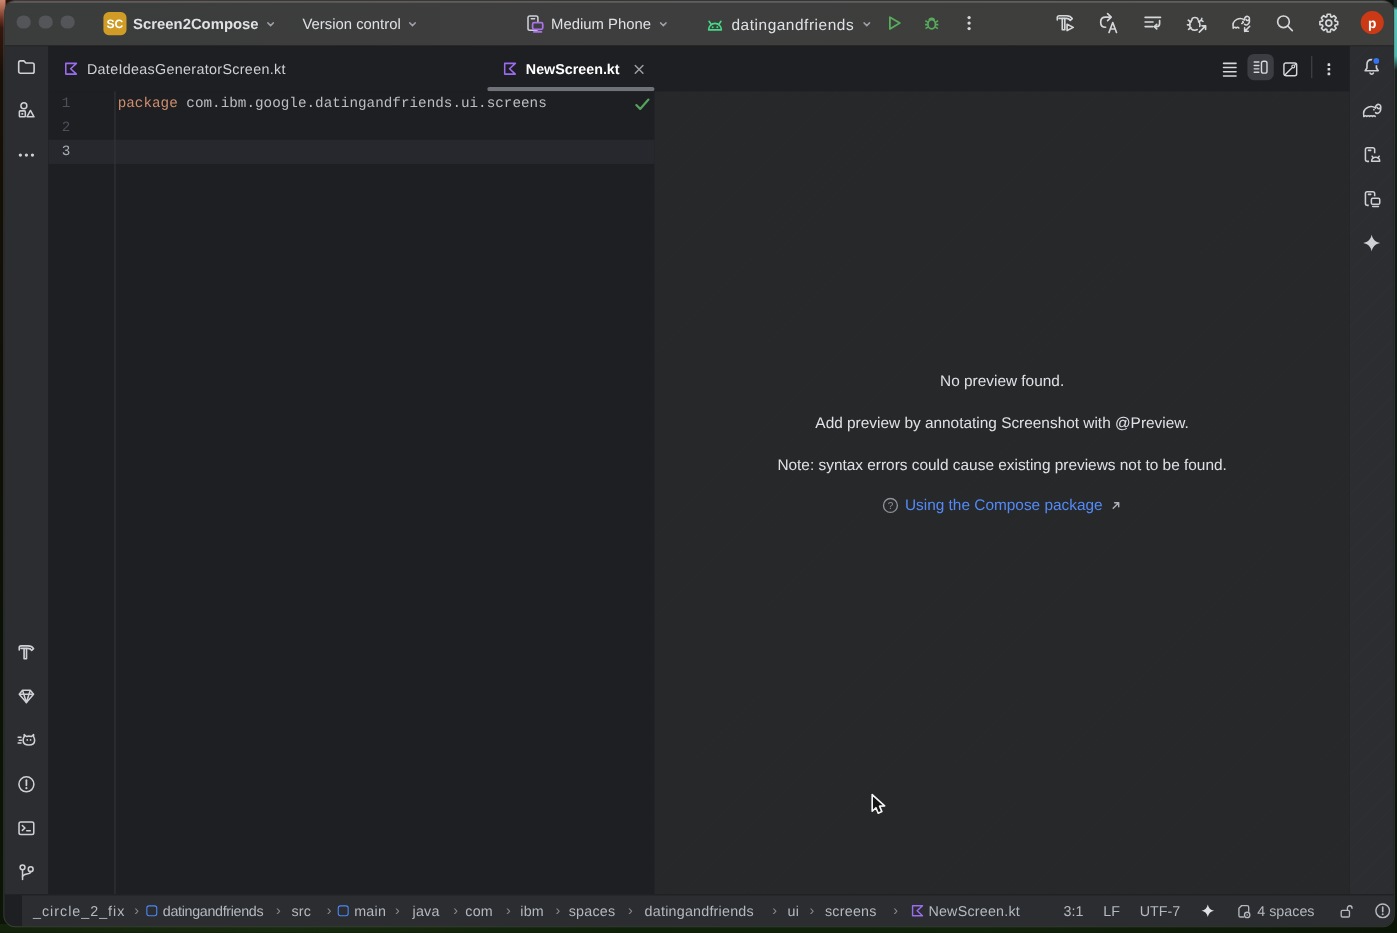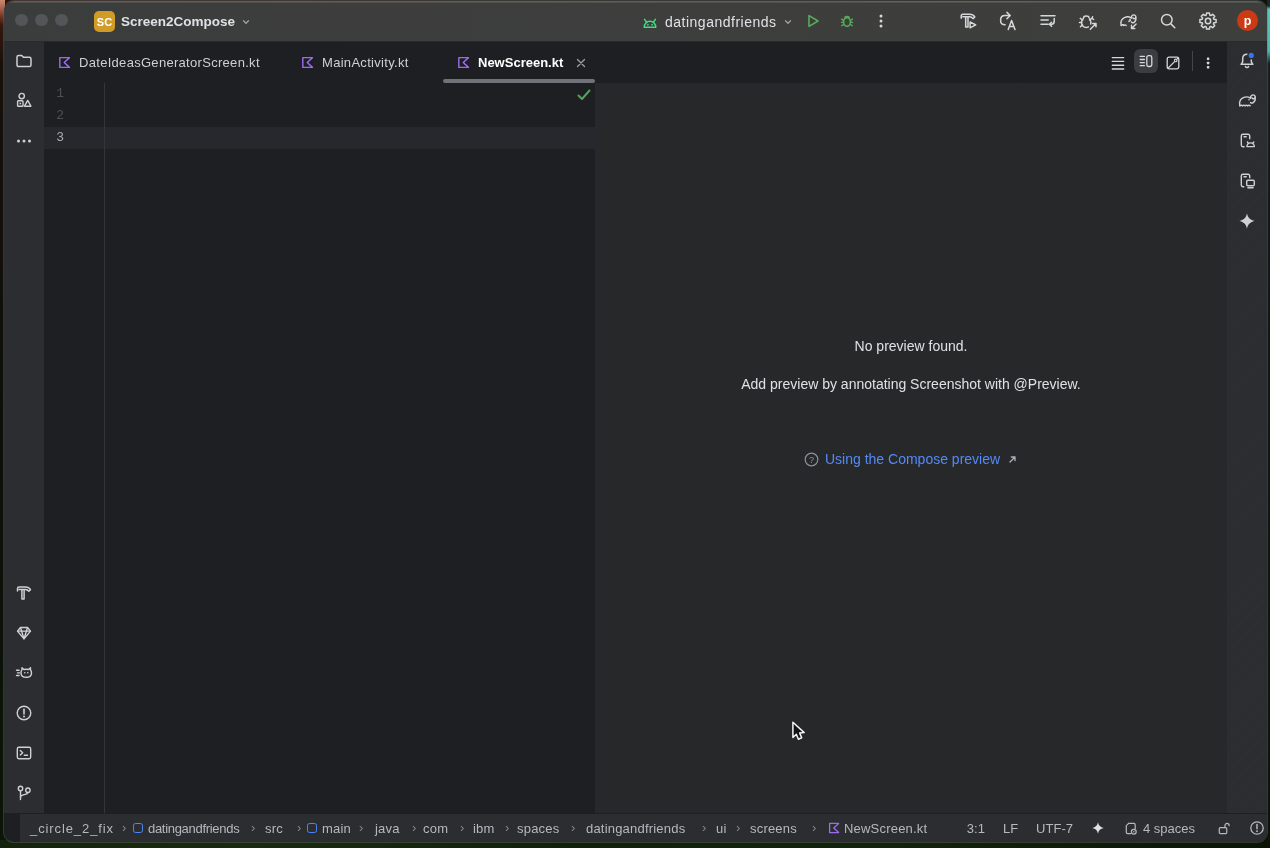--- a/index.html
+++ b/index.html
@@ -93,21 +93,39 @@
     <div class="tl" style="left:51px"></div>
 
     <div class="t-item" style="left:90px; font-weight:700;">
       <span class="sc-badge">SC</span>
         <span>Screen2Compose</span>
       <svg class="chev" viewBox="0 0 10 10">
           <path d="M2.5 3.8 L5 6.3 L7.5 3.8" stroke="#9da0a6" stroke-width="1.3" fill="none" stroke-linecap="round"></path>
         </svg>
     </div>
 
-
+    <div class="t-item" style="left:271px;">
+      <span>Version control</span>
+      <svg class="chev" viewBox="0 0 10 10">
+          <path d="M2.5 3.8 L5 6.3 L7.5 3.8" stroke="#9da0a6" stroke-width="1.3" fill="none" stroke-linecap="round"></path>
+        </svg>
+    </div>
+
+    <div class="t-item" style="left:474px;">
+      <svg width="17" height="17" viewBox="0 0 17 17">
+        <rect x="2" y="1.5" width="9" height="13" rx="1.6" stroke="#ced0d6" stroke-width="1.4" fill="none"></rect>
+        <line x1="5" y1="4" x2="8" y2="4" stroke="#ced0d6" stroke-width="1.4" stroke-linecap="round"></line>
+        <rect x="6.2" y="7.6" width="9.2" height="6" rx="1.4" fill="#3c3d3c" stroke="#a972e8" stroke-width="1.6"></rect>
+        <line x1="7.4" y1="16" x2="14.2" y2="16" stroke="#a972e8" stroke-width="1.6" stroke-linecap="round"></line>
+      </svg>
+      <span>Medium Phone</span>
+      <svg class="chev" viewBox="0 0 10 10">
+          <path d="M2.5 3.8 L5 6.3 L7.5 3.8" stroke="#9da0a6" stroke-width="1.3" fill="none" stroke-linecap="round"></path>
+        </svg>
+    </div>
 
     <div class="t-item" style="left:637px;">
       <svg width="18" height="18" viewBox="0 0 18 18">
         <path d="M3.2 14.2 C3.2 10.8 5.8 8.2 9 8.2 C12.2 8.2 14.8 10.8 14.8 14.2 Z" stroke="#43d986" stroke-width="1.5" fill="none" stroke-linejoin="round"></path>
         <line x1="5.6" y1="9.3" x2="3.6" y2="6.4" stroke="#43d986" stroke-width="1.5" stroke-linecap="round"></line>
         <line x1="12.4" y1="9.3" x2="14.4" y2="6.4" stroke="#43d986" stroke-width="1.5" stroke-linecap="round"></line>
         <circle cx="6.9" cy="11.7" r="0.9" fill="#43d986"></circle>
         <circle cx="11.1" cy="11.7" r="0.9" fill="#43d986"></circle>
       </svg>
       <span style="font-size:14px; letter-spacing:0.5px;">datingandfriends</span>
@@ -260,26 +278,20 @@
     </svg>
   </div>
 
   <div class="tabbar">
     <div class="tab" style="left:13px">
       <svg width="15" height="15" viewBox="0 0 16 16">
           <path d="M13.3 2.8 L3 2.8 L3 13.2 L13.3 13.2 L7.7 8 Z" stroke="#9b6cf0" stroke-width="1.5" fill="none" stroke-linejoin="round"></path>
         </svg>
       <span>DateIdeasGeneratorScreen.kt</span>
     </div>
-    <div class="tab" style="left:256px">
-      <svg width="15" height="15" viewBox="0 0 16 16">
-          <path d="M13.3 2.8 L3 2.8 L3 13.2 L13.3 13.2 L7.7 8 Z" stroke="#9b6cf0" stroke-width="1.5" fill="none" stroke-linejoin="round"></path>
-        </svg>
-      <span>MainActivity.kt</span>
-    </div>
     <div class="tab active" style="left:412px">
       <svg width="15" height="15" viewBox="0 0 16 16">
           <path d="M13.3 2.8 L3 2.8 L3 13.2 L13.3 13.2 L7.7 8 Z" stroke="#9b6cf0" stroke-width="1.5" fill="none" stroke-linejoin="round"></path>
         </svg>
       <span>NewScreen.kt</span>
       <svg width="12" height="12" viewBox="0 0 12 12" style="margin-left:5px">
           <path d="M2.5 2.5 L9.5 9.5 M9.5 2.5 L2.5 9.5" stroke="#9da0a6" stroke-width="1.3" stroke-linecap="round"></path>
         </svg>
     </div>
     <div class="underline"></div>
@@ -325,33 +337,35 @@
         </svg>
     </div>
   </div>
 
   <div class="editor">
     <div class="hl-line"></div>
     <div class="gutter-sep"></div>
     <div class="lnum" style="top:0">1</div>
     <div class="lnum" style="top:22px">2</div>
     <div class="lnum" style="top:44px; color:#a8abb2;">3</div>
+    <div class="codeline" style="top:0"><span class="kw">package</span> com.ibm.google.datingandfriends.ui.screens</div>
         <svg width="14" height="12" viewBox="0 0 14 12" style="position:absolute; left:533px; top:6px;">
       <path d="M1.5 6.5 L5 10 L12.5 1.5" stroke="#56a15b" stroke-width="2" fill="none" stroke-linecap="round" stroke-linejoin="round"></path>
     </svg>
   </div>
 
   <div class="preview">
     <div class="pv-text" style="top:255px">No preview found.</div>
     <div class="pv-text" style="top:293px">Add preview by annotating Screenshot with @Preview.</div>
+    <div class="pv-text" style="top:331px">Note: syntax errors could cause existing previews not to be found.</div>
     <div class="pv-text" style="top:368px">
       <svg width="15" height="15" viewBox="0 0 15 15" style="display:inline-block; vertical-align:-3px; margin-right:6px;">
         <circle cx="7.5" cy="7.5" r="6.3" stroke="#8e9299" stroke-width="1.2" fill="none"></circle>
         <text x="7.5" y="10.6" font-size="9" fill="#8e9299" text-anchor="middle" font-family="Liberation Sans">?</text>
-      </svg><span class="pv-link">Using the Compose preview</span>
+      </svg><span class="pv-link">Using the Compose package</span>
       <svg width="11" height="11" viewBox="0 0 11 11" style="display:inline-block; vertical-align:-1px; margin-left:3px;">
         <path d="M3 8 L8 3 M4.3 3 H8 V6.7" stroke="#aeb1b8" stroke-width="1.3" fill="none" stroke-linecap="round" stroke-linejoin="round"></path>
       </svg>
     </div>
   </div>
 
   <div class="strip-r">
 
     <svg class="sic" style="top:19px" width="20" height="20" viewBox="0 0 20 20" fill="none" stroke="#ced0d6" stroke-width="1.5" stroke-linejoin="round">
       <path d="M10 3.2 C7.3 3.2 5.7 5.2 5.7 7.7 V10.8 L4.1 13.3 H15.9 L14.3 10.8 V7.7 C14.3 5.2 12.7 3.2 10 3.2 Z"></path>

